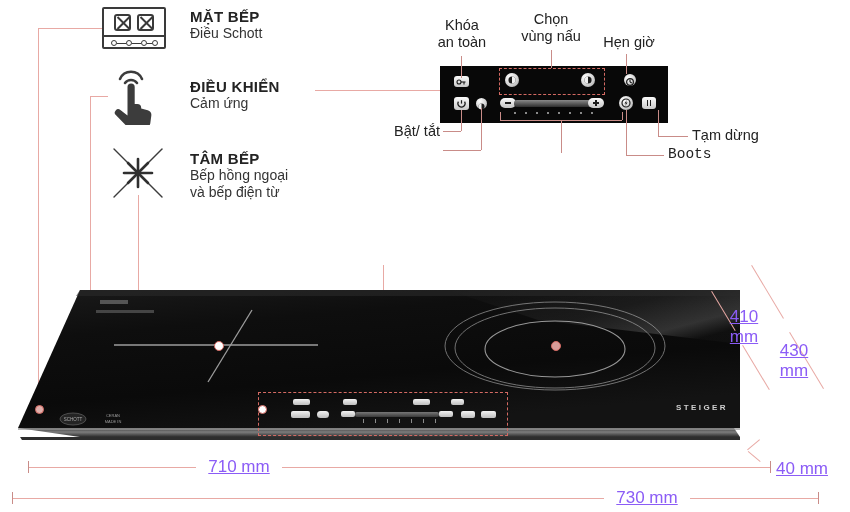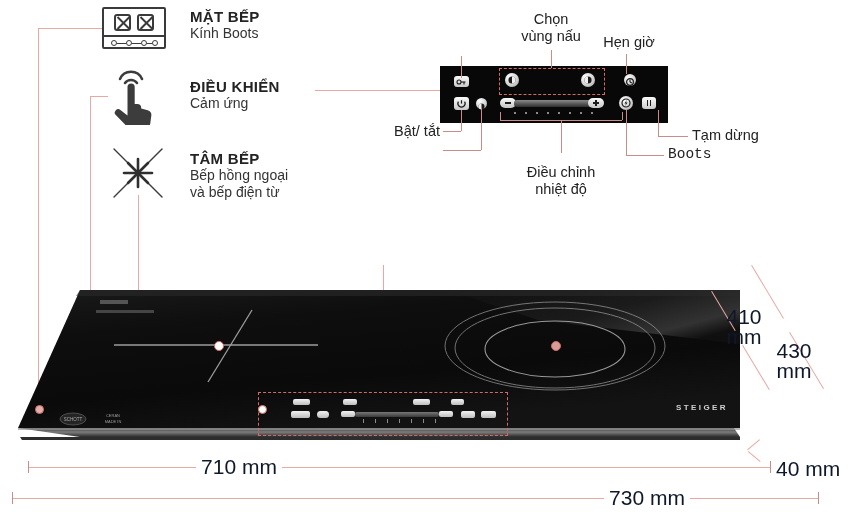--- a/index.html
+++ b/index.html
@@ -22,21 +22,21 @@
   .feat-sub{
     font-size:14px;color:#333;line-height:17px;white-space:nowrap;font-weight:400;
   }
   .callout{
     font-size:14.5px;color:#222;line-height:17px;text-align:center;white-space:nowrap;
   }
   .callout.left{text-align:right;}
   .callout.rightal{text-align:left;}
 
   .dim-label{
-    font-size:21px;color:#0f172a;line-height:20px;text-align:center;white-space:nowrap;
+    font-size:17px;color:#8b5cf6;line-height:20px;text-align:center;white-space:nowrap;text-decoration:underline;
   }
 
   
   .ln{position:absolute;background:#e8a9a4;}
   .ln.h{height:1px;}
   .ln.v{width:1px;}
   .ln.dark{background:#c98c88;}
   .ln.rot{transform-origin:0 0;height:1px;}
 
   .dash-h{position:absolute;height:0;border-top:1px dashed #d46a63;}
@@ -150,21 +150,21 @@
         <line x1="30" y1="16" x2="30" y2="44"></line>
         <line x1="16" y1="30" x2="44" y2="30"></line>
         <line x1="20" y1="20" x2="40" y2="40"></line>
         <line x1="40" y1="20" x2="20" y2="40"></line>
       </g>
     </svg>
   </div>
 
   <div class="abs" style="left:190px;top:8px;">
     <div class="feat-title">MẶT BẾP</div>
-    <div class="feat-sub">Kính Boots</div>
+    <div class="feat-sub">Điều Schott</div>
   </div>
 
   <div class="abs" style="left:190px;top:78px;">
     <div class="feat-title">ĐIỀU KHIỂN</div>
     <div class="feat-sub">Cảm ứng</div>
   </div>
 
   <div class="abs" style="left:190px;top:150px;">
     <div class="feat-title">TÂM BẾP</div>
     <div class="feat-sub">Bếp hồng ngoại</div>
@@ -281,39 +281,39 @@
   <div class="ln h dark" style="left:500px;top:120px;width:122px;"></div>
   <div class="ln v dark" style="left:500px;top:112px;height:8px;"></div>
   <div class="ln v dark" style="left:622px;top:112px;height:8px;"></div>
 
   <div class="ln v dark" style="left:626px;top:110px;height:45px;"></div>
   <div class="ln h dark" style="left:626px;top:155px;width:38px;"></div>
 
   <div class="ln v dark" style="left:658px;top:110px;height:26px;"></div>
   <div class="ln h dark" style="left:658px;top:136px;width:30px;"></div>
 
+  <div class="abs callout" style="left:418px;top:17px;width:88px;">
+    <div>Khóa</div>
+    <div>an toàn</div>
+  </div>
 
   <div class="abs callout" style="left:503px;top:11px;width:96px;">
     <div>Chọn</div>
     <div>vùng nấu</div>
   </div>
 
   <div class="abs callout" style="left:594px;top:34px;width:70px;">
     <div>Hẹn giờ</div>
   </div>
 
   <div class="abs callout left" style="left:340px;top:123px;width:100px;">
     <div>Bật/ tắt</div>
   </div>
 
 
-  <div class="abs callout" style="left:495px;top:164px;width:132px;">
-    <div>Điều chỉnh</div>
-    <div>nhiệt độ</div>
-  </div>
 
   <div class="abs callout rightal" style="left:668px;top:146px;width:80px;font-family:Liberation Mono, monospace;">
     <div>Boots</div>
   </div>
 
   <div class="abs callout rightal" style="left:692px;top:127px;width:110px;">
     <div>Tạm dừng</div>
   </div>
 
   <div id="cooktop" style="left:18px;top:278px;width:740px;height:170px;">

